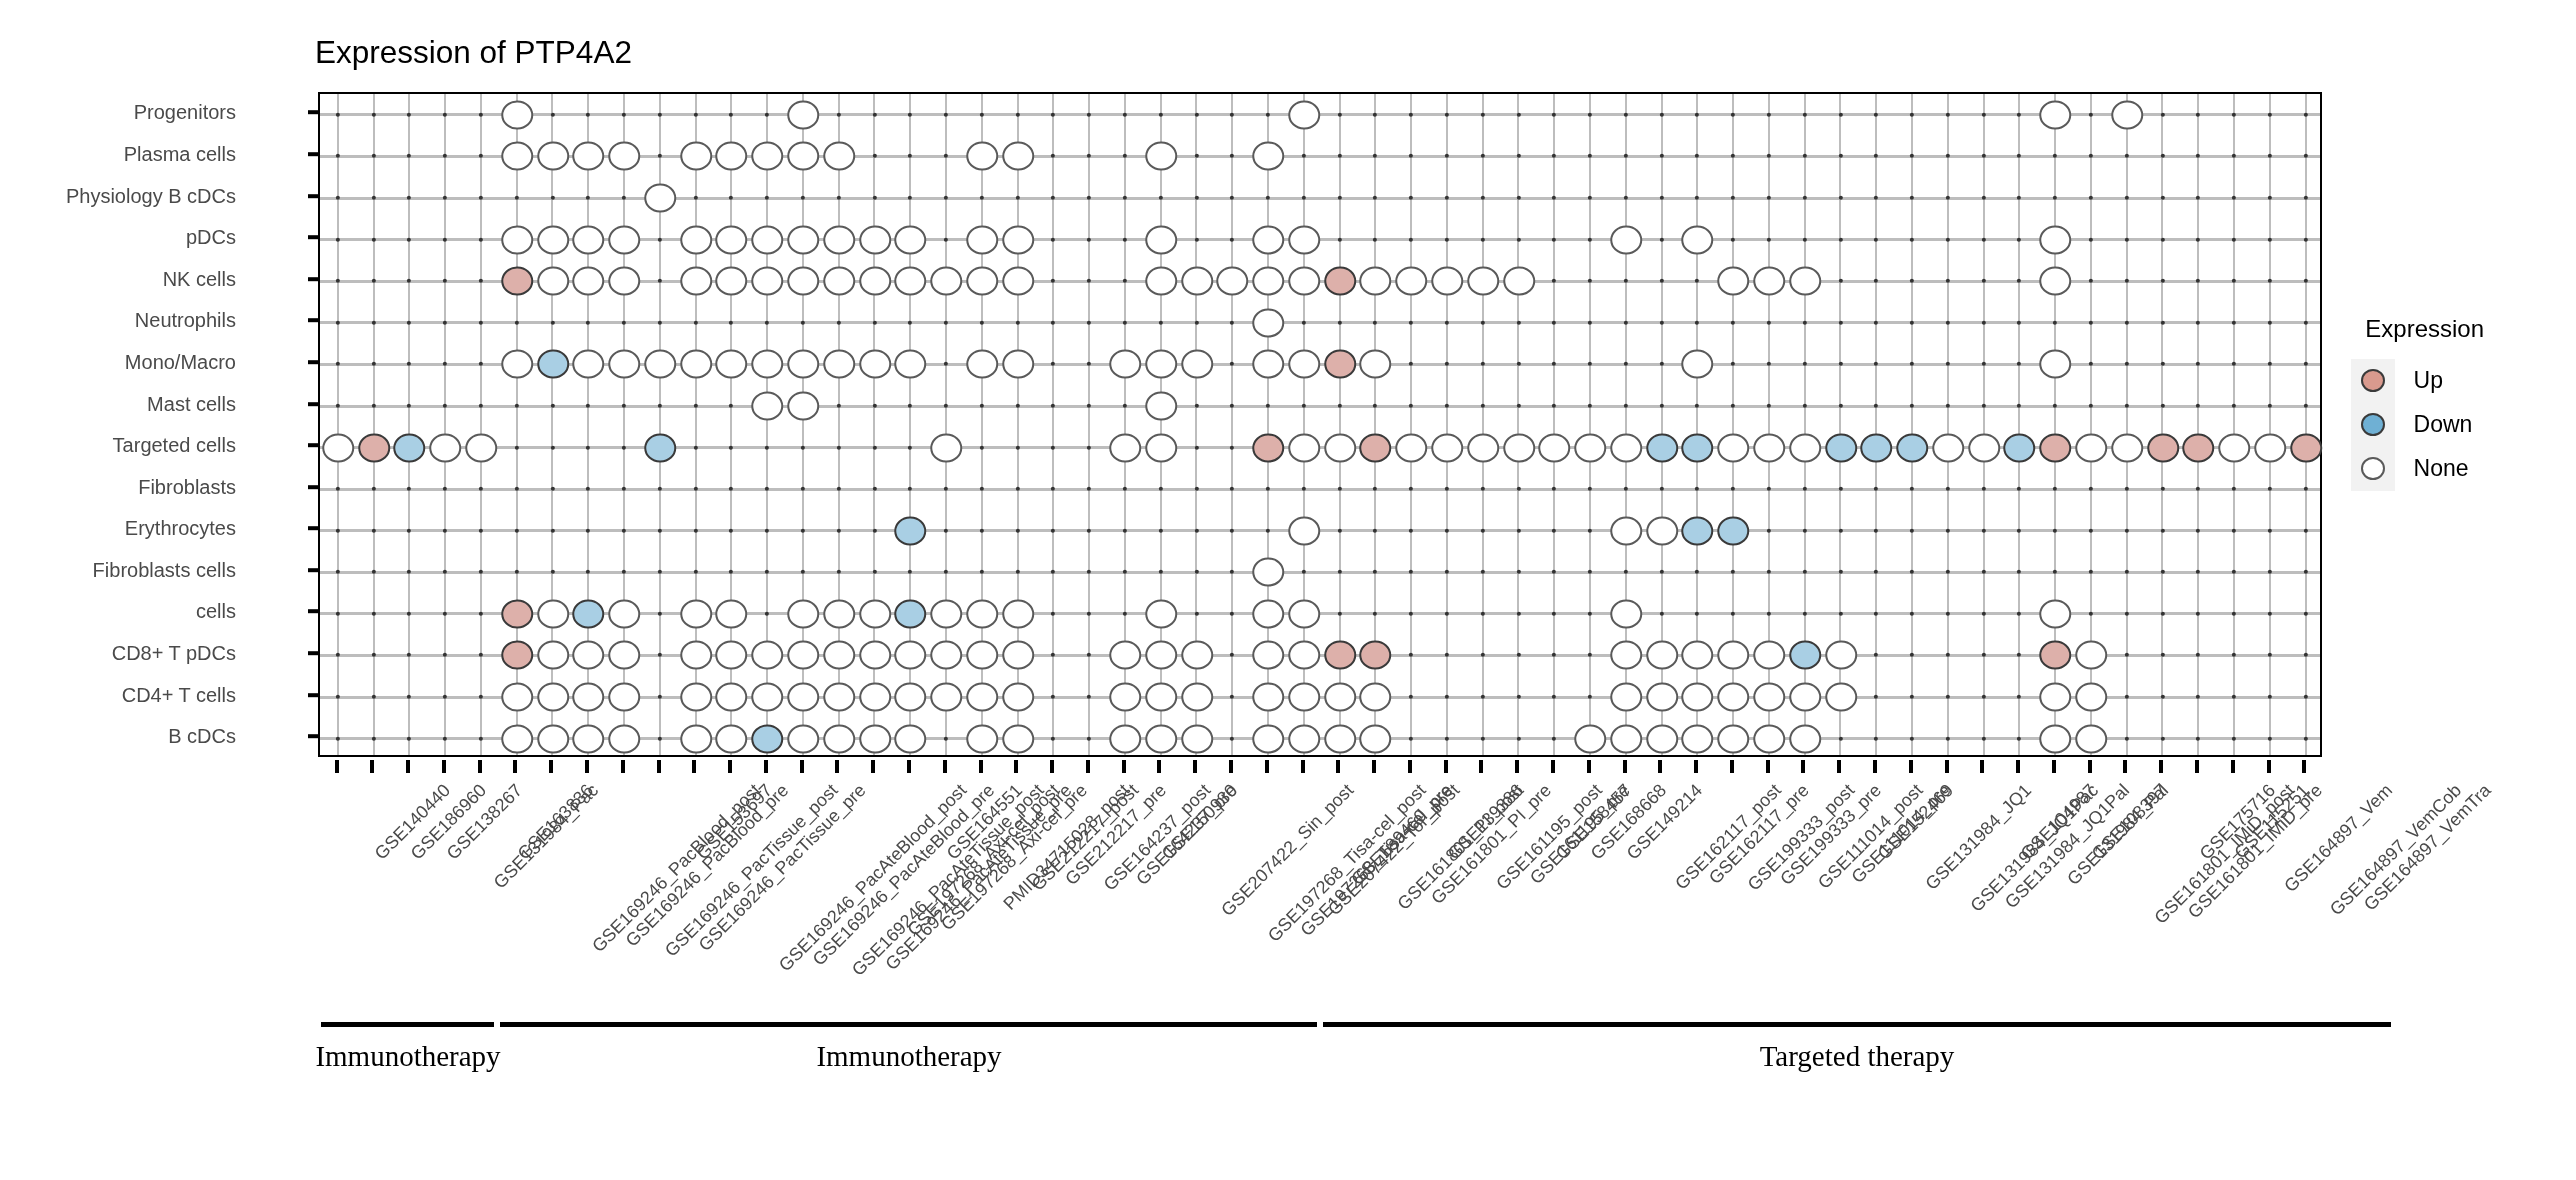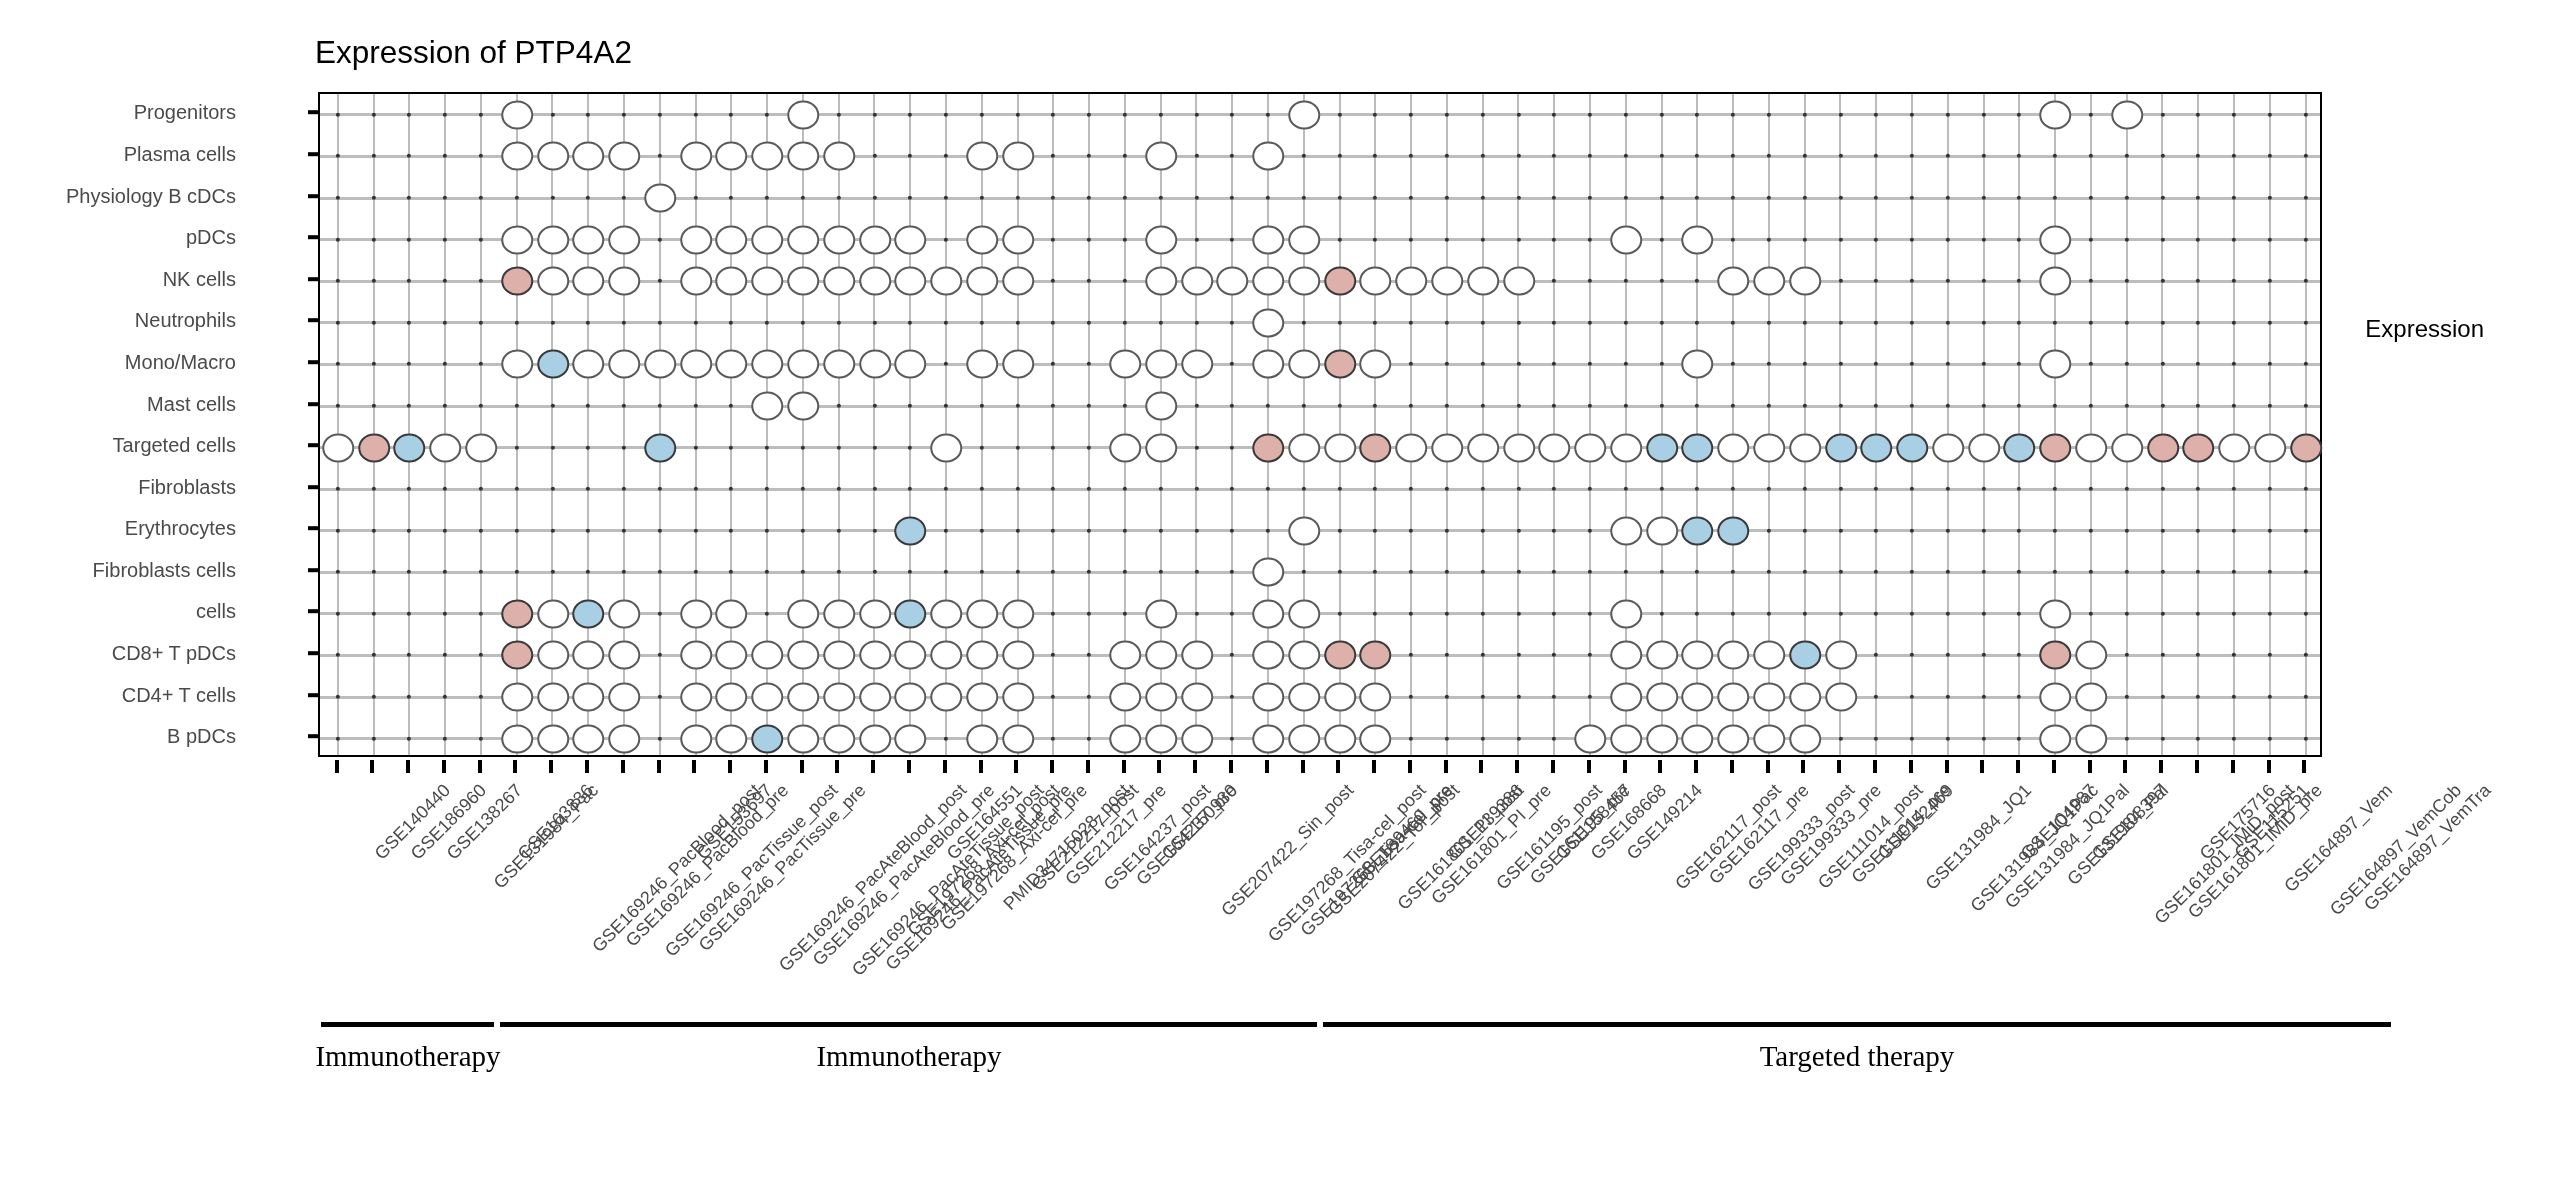--- a/index.html
+++ b/index.html
@@ -82,21 +82,21 @@
       <div class="ylab" style="top: 528px;">Erythrocytes</div>
       <div class="ytick" style="left: 308px; top: 570px;"></div>
       <div class="ylab" style="top: 570px;">Fibroblasts cells</div>
       <div class="ytick" style="left: 308px; top: 611px;"></div>
       <div class="ylab" style="top: 611px;">cells</div>
       <div class="ytick" style="left: 308px; top: 653px;"></div>
       <div class="ylab" style="top: 653px;">CD8+ T pDCs</div>
       <div class="ytick" style="left: 308px; top: 695px;"></div>
       <div class="ylab" style="top: 695px;">CD4+ T cells</div>
       <div class="ytick" style="left: 308px; top: 736px;"></div>
-      <div class="ylab" style="top: 736px;">B pDCs</div>
+      <div class="ylab" style="top: 736px;">B cDCs</div>
     </div>
   <div id="xaxis">
       <div class="xtick" style="left: 335px;"></div>
       <div class="xlab" style="left: 342px; top: 780px;">GSE140440</div>
       <div class="xtick" style="left: 370px;"></div>
       <div class="xlab" style="left: 378px; top: 780px;">GSE186960</div>
       <div class="xtick" style="left: 406px;"></div>
       <div class="xlab" style="left: 414px; top: 780px;">GSE138267</div>
       <div class="xtick" style="left: 442px;"></div>
       <div class="xlab" style="left: 449px; top: 780px;">GSE131984_Pac</div>
@@ -1432,16 +1432,36 @@
       <div class="gbar" style="left: 321px; top: 1022px; width: 173px;"></div>
       <div class="glab" style="left: 408px; top: 1040px;">Immunotherapy</div>
       <div class="gbar" style="left: 500px; top: 1022px; width: 817px;"></div>
       <div class="glab" style="left: 909px; top: 1040px;">Immunotherapy</div>
       <div class="gbar" style="left: 1323px; top: 1022px; width: 1068px;"></div>
       <div class="glab" style="left: 1857px; top: 1040px;">Targeted therapy</div>
     </div>
 
   <div id="legend">
     <div id="legend-title">Expression</div>
+    <div id="legend-items">
+        <div class="lgrow">
+          <div class="lgkeybox">
+            <div class="lgkey up"></div>
+          </div>
+          <div class="lglab">Up</div>
+        </div>
+        <div class="lgrow">
+          <div class="lgkeybox">
+            <div class="lgkey down"></div>
+          </div>
+          <div class="lglab">Down</div>
+        </div>
+        <div class="lgrow">
+          <div class="lgkeybox">
+            <div class="lgkey none"></div>
+          </div>
+          <div class="lglab">None</div>
+        </div>
+      </div>
   </div>
 
 </div>
 
 
 </body></html>

